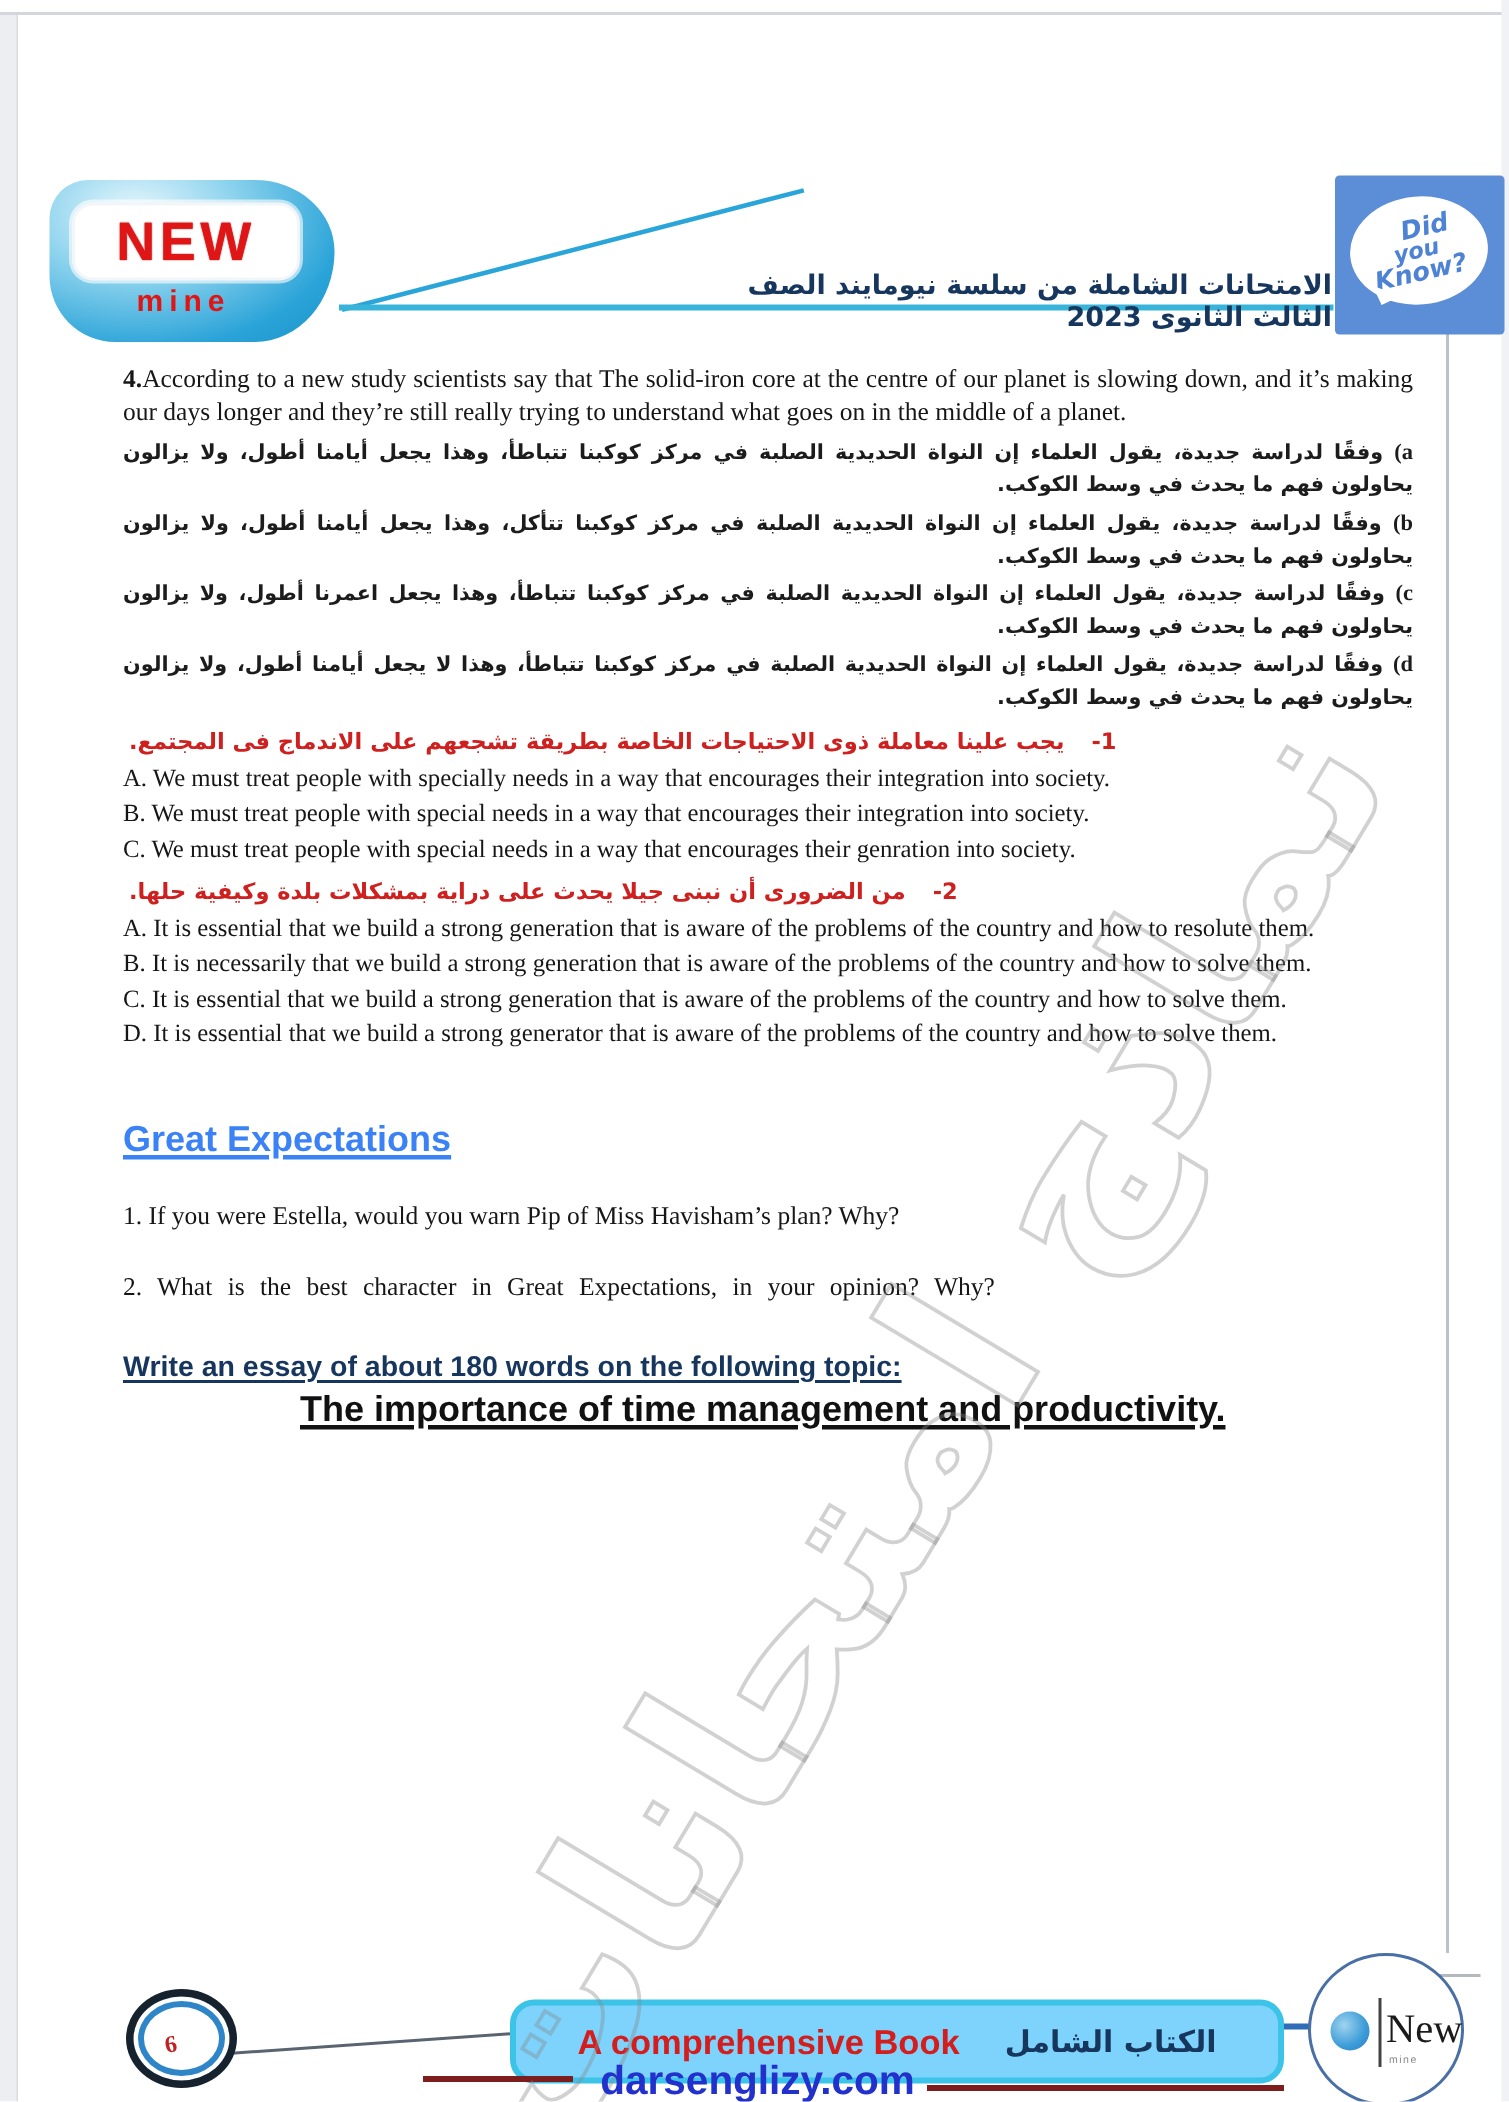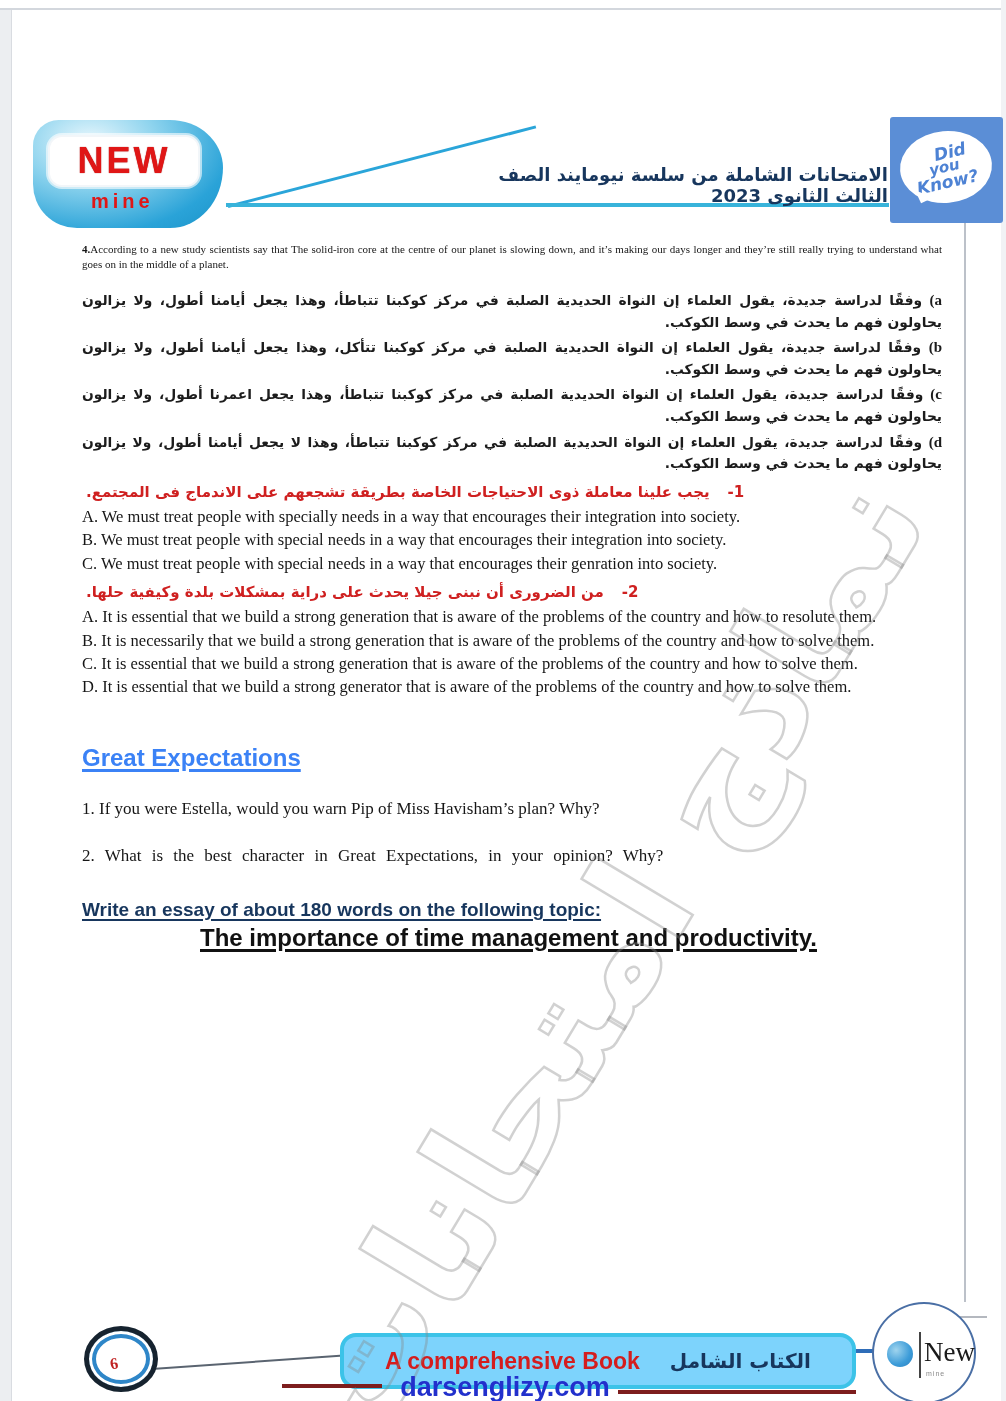--- a/index.html
+++ b/index.html
@@ -39,21 +39,21 @@
     position:absolute; left:58px; top:70px;
     font-family:"Liberation Sans","DejaVu Sans",sans-serif;
     font-weight:bold; font-size:20px; letter-spacing:4px; color:#e01616;
   }
   .diag-line{
     position:absolute; left:228px; top:205px; width:318px; height:3px;
     background:#2aa5d9; transform:rotate(-14.5deg); transform-origin:left center; z-index:2;
   }
   .h-line{ position:absolute; left:226px; top:203px; width:663px; height:4px; background:#38b3da; z-index:2; }
   .header-title{
-    position:absolute; left:442px; top:164px; width:446px;
+    position:absolute; left:442px; top:180px; width:446px;
     text-align:right; direction:rtl;
     font-family:"DejaVu Sans",sans-serif; font-weight:bold;
     font-size:18px; color:#17365d; z-index:3;
   }
   .badge{
     position:absolute; left:890px; top:117px; width:113px; height:106px;
     background:#5b8ed6; border-radius:3px; z-index:3;
   }
   .bubble{
     position:absolute; left:10px; top:14px; width:92px; height:72px;
@@ -70,21 +70,21 @@
   .bubble span{
     font-family:"DejaVu Sans",sans-serif; font-style:italic; font-weight:bold;
     color:#4d82d4; transform:rotate(-8deg);
   }
   .bd1{ font-size:17px; margin-left:10px; }
   .bd2{ font-size:15px; margin-left:-4px; }
   .bd3{ font-size:17px; }
 
   
   .content{ position:absolute; left:82px; top:242px; width:860px; z-index:2; }
-  .q-en{ font-size:11px; line-height:1.32; text-align:justify; margin-bottom:18px; }
+  .q-en{ font-size:17px; line-height:1.32; text-align:justify; margin-bottom:4px; }
   .q-en .qnum{ font-weight:bold; }
   .ar-opt{
     direction:rtl; text-align:justify;
     font-family:"DejaVu Sans",sans-serif; font-weight:bold;
     font-size:13.8px; line-height:1.5; color:#1c1c1c;
     margin-bottom:4px;
   }
   .ar-opt .opt-label{ font-family:"Liberation Serif","DejaVu Serif",serif; font-size:15px; }
   .red-q{
     direction:rtl; text-align:left; padding-left:4px; padding-right:24px;

